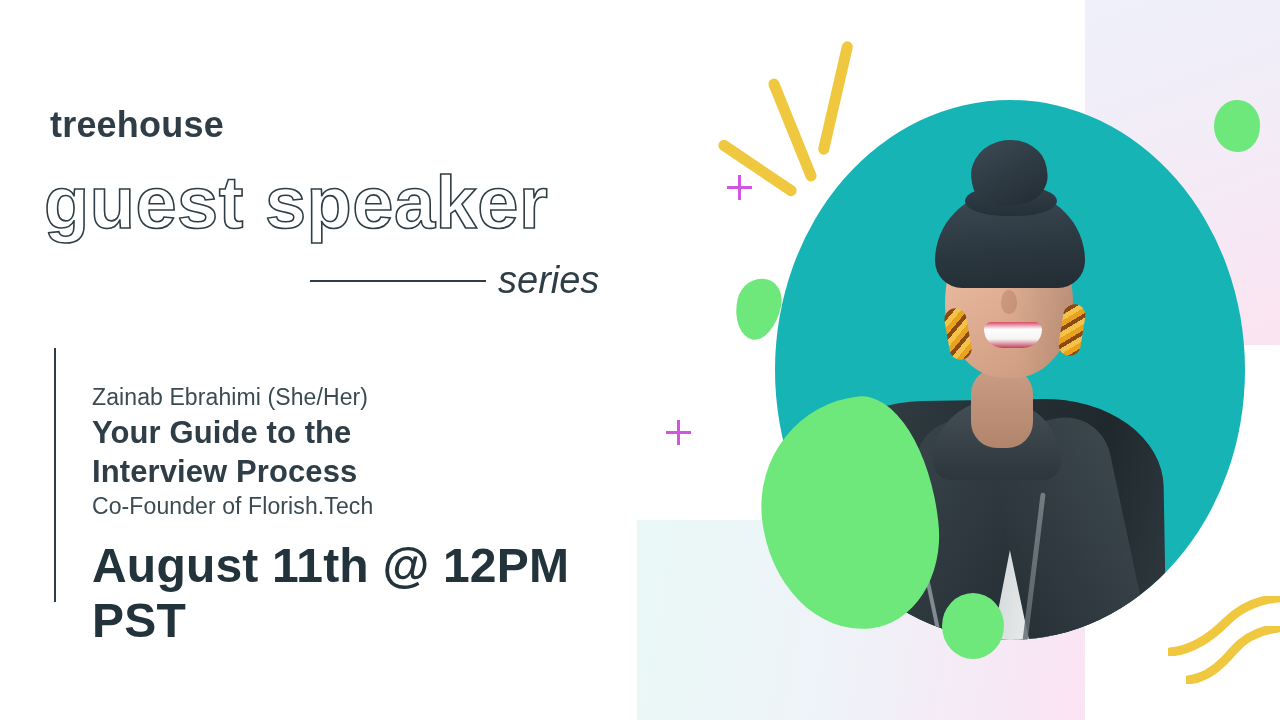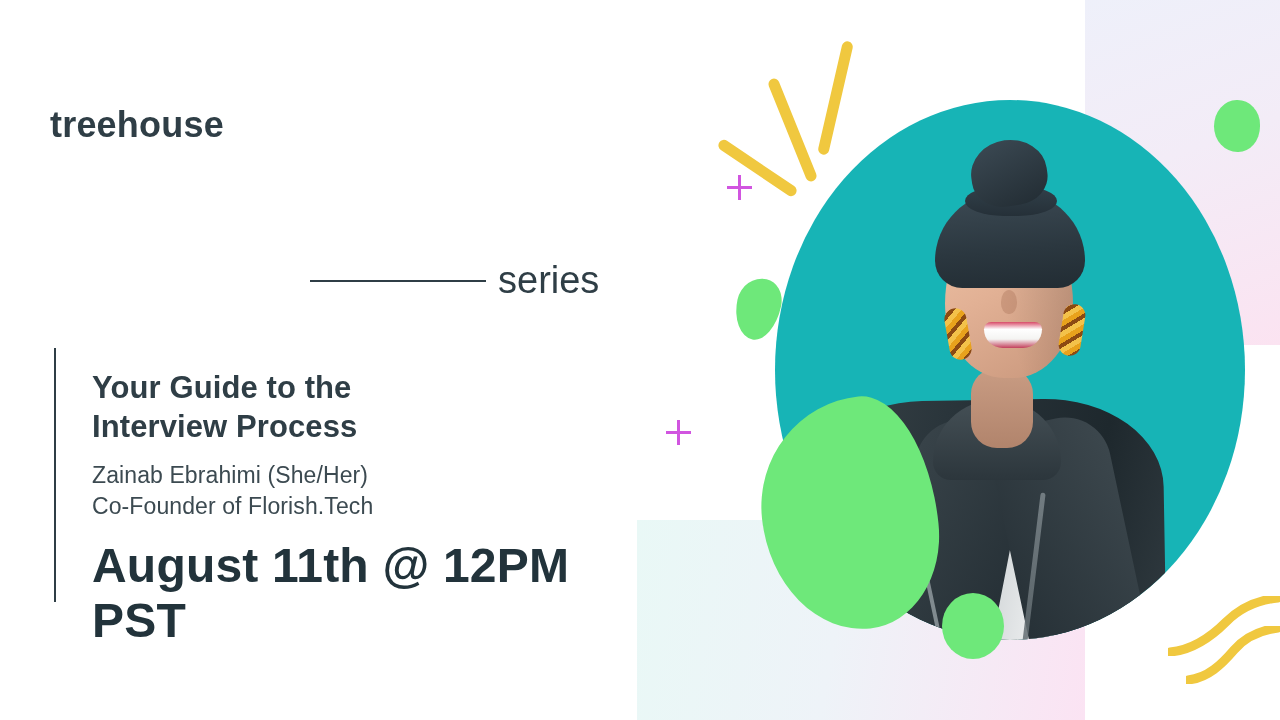--- a/index.html
+++ b/index.html
@@ -198,21 +198,21 @@
     white-space:nowrap;
   }
   #series-row{
     position:absolute;left:310px;top:256px;width:315px;height:48px;
   }
   #series-rule{
     position:absolute;left:0;top:24px;width:176px;height:2px;background:#2f3e46;
   }
   #series-word{
     position:absolute;left:188px;top:0;
-    font-size:38px;font-weight:500;color:#2f3e46;line-height:48px;
+    font-size:38px;font-weight:500;color:#2f3e46;line-height:48px;font-style:italic;
   }
 
   #vrule{
     position:absolute;left:54px;top:348px;width:2px;height:254px;background:#2f3e46;
   }
 
   #info{
     position:absolute;left:92px;top:368px;width:540px;
   }
   #talk-title{
@@ -287,31 +287,32 @@
     <div class="h"></div>
       <div class="v"></div>
   </div>
   <div class="deco plus" id="plus-2">
     <div class="h"></div>
       <div class="v"></div>
   </div>
 
   <div id="brand">treehouse</div>
 
+  <div id="headline">guest speaker</div>
 
   <div id="series-row">
     <div id="series-rule"></div>
     <div id="series-word">series</div>
   </div>
 
   <div id="vrule"></div>
 
   <div id="info">
+    <p id="speaker-name">Zainab Ebrahimi (She/Her)</p>
     <p id="talk-title">
       <span>Your Guide to the</span><br>
       <span>Interview Process</span>
     </p>
-    <p id="speaker-name">Zainab Ebrahimi (She/Her)</p>
     <p id="speaker-role">Co-Founder of Florish.Tech</p>
     <p id="datetime">August 11th @ 12PM PST</p>
   </div>
 
 </div>
 
 </body></html>

